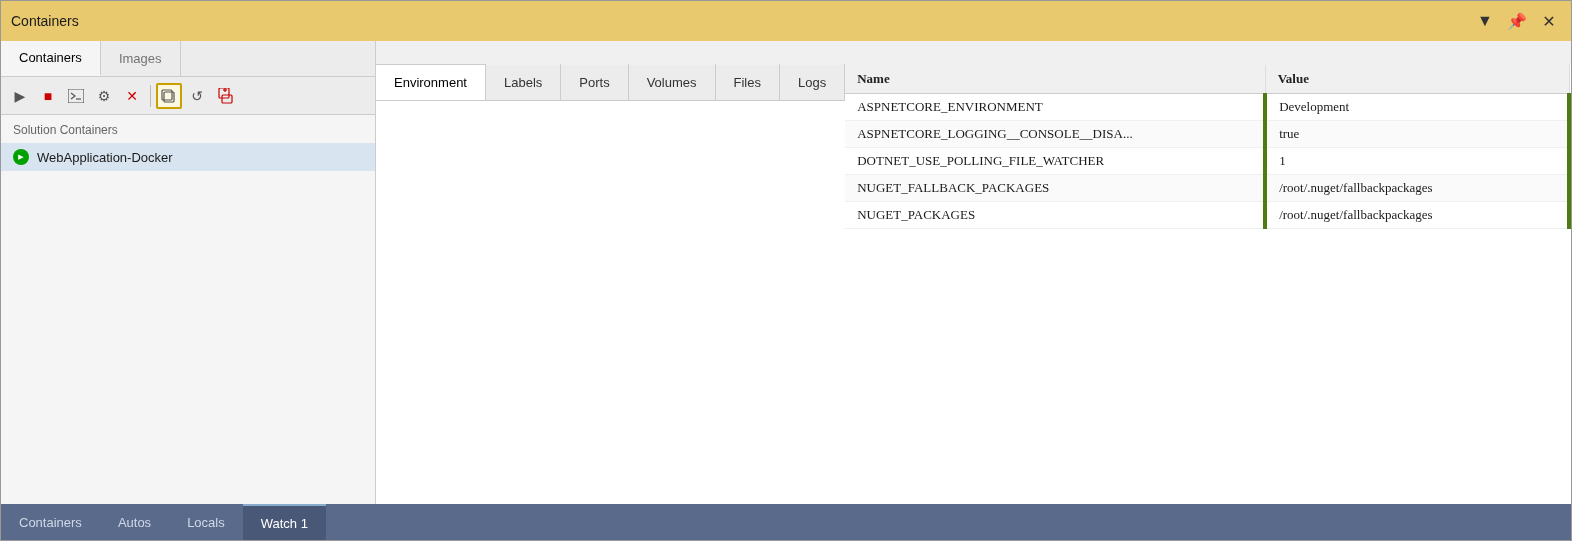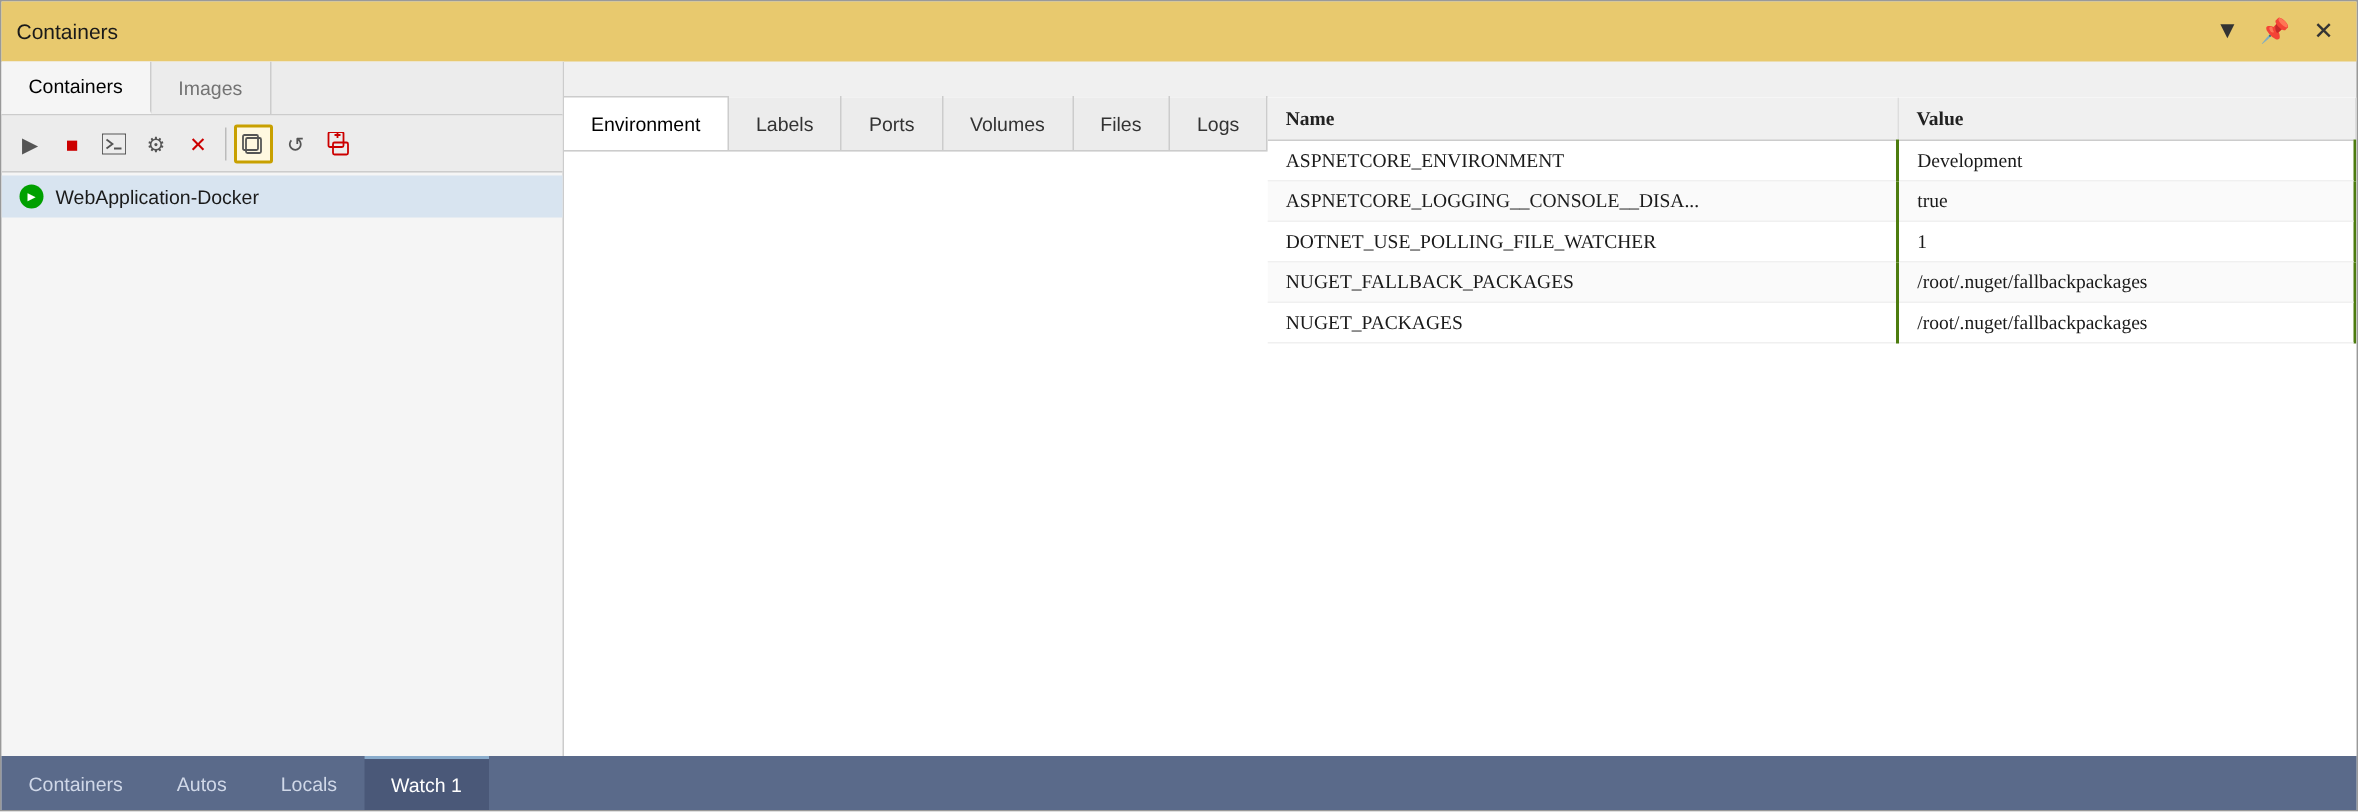--- a/index.html
+++ b/index.html
@@ -217,21 +217,21 @@
       font-weight: 600;
       font-size: 13px;
       color: #222;
       border-right: 1px solid #ddd;
     }
     .env-table td {
       padding: 5px 12px;
       font-size: 13px;
       color: #1a1a1a;
       border-bottom: 1px solid #f0f0f0;
-      border-right: 2px solid #4d7c0f;
+      border-right: 4px solid #4d7c0f;
     }
     .env-table tr:nth-child(even) td {
       background: #fafafa;
     }
     .col-name {
       width: 420px;
     }
     .col-value {
       width: auto;
     }
@@ -305,20 +305,21 @@
         <button class="toolbar-btn toolbar-btn-red">
           <svg width="16" height="16" viewBox="0 0 16 16">
             <rect x="2" y="0" width="10" height="10" rx="1" fill="none" stroke="#c00" stroke-width="1.2"></rect>
             <rect x="5" y="7" width="10" height="8" rx="1" fill="none" stroke="#c00" stroke-width="1.2"></rect>
             <line x1="8" y1="0" x2="8" y2="4" stroke="#c00" stroke-width="1.2"></line>
             <line x1="6" y1="2" x2="10" y2="2" stroke="#c00" stroke-width="1.2"></line>
           </svg>
         </button>
       </div>
 
+      <div class="section-header">Solution Containers</div>
 
       <div class="container-list">
         <div class="container-item">
           <div class="running-dot"></div>
           <span class="container-name">WebApplication-Docker</span>
         </div>
       </div>
 
     </div>
 

